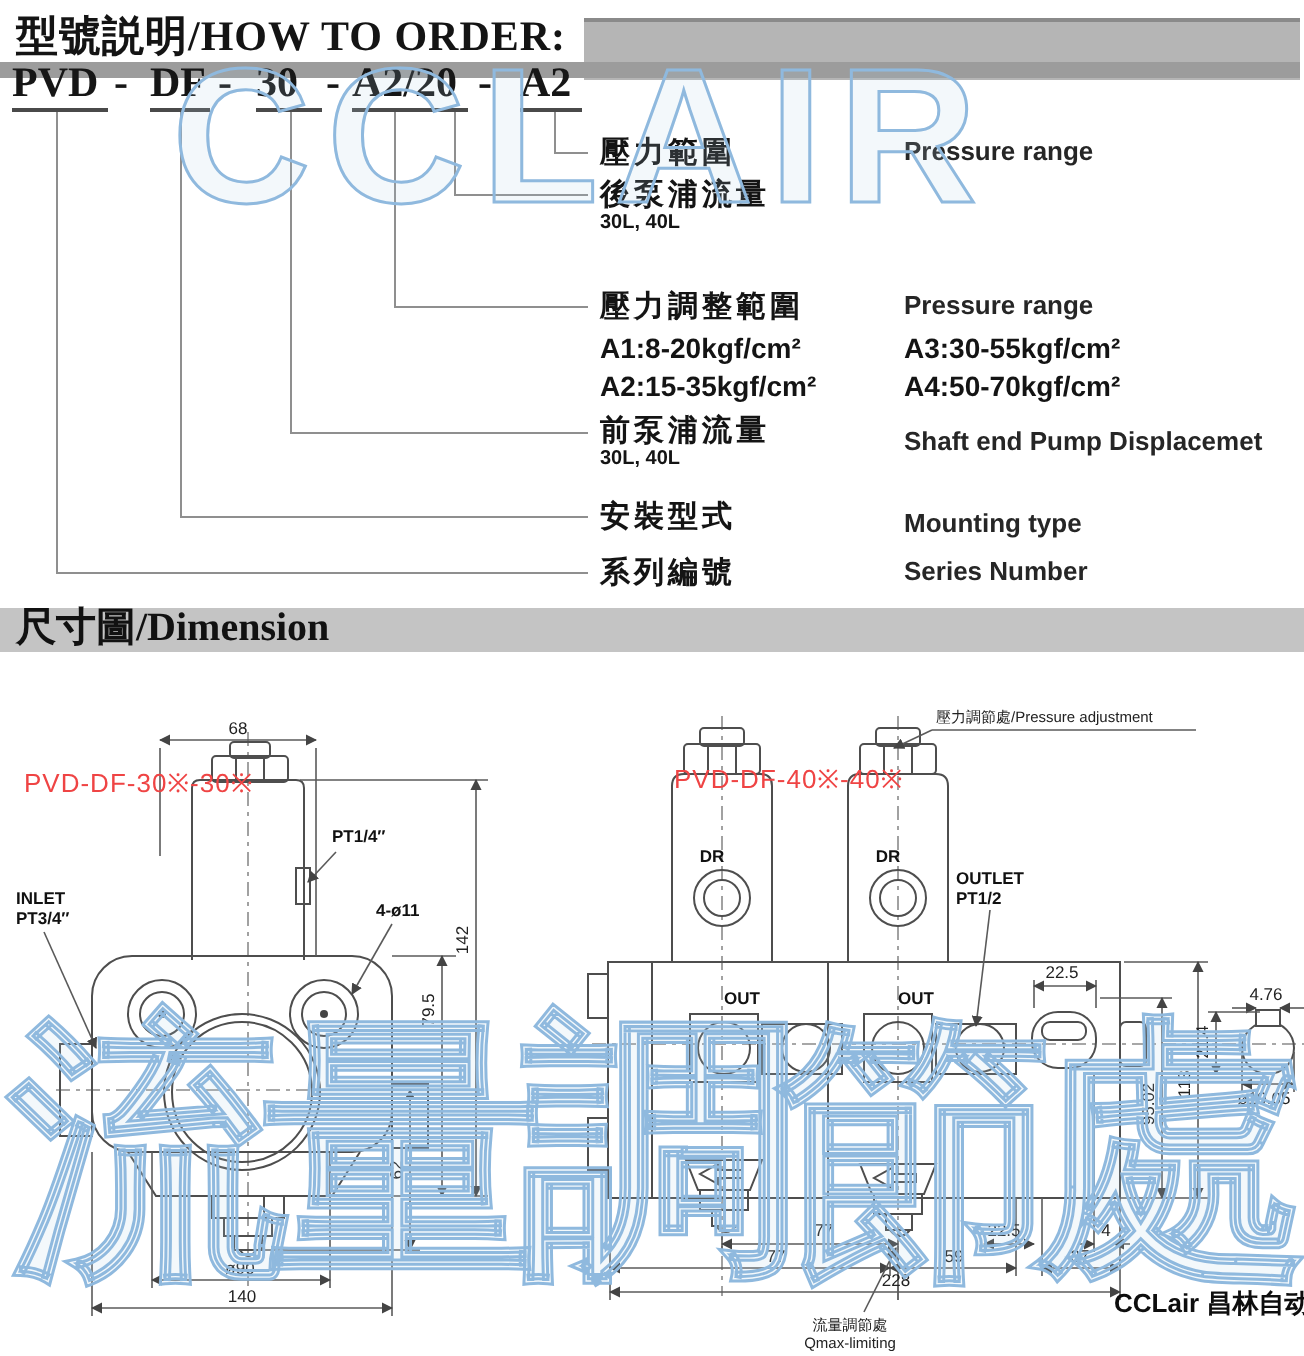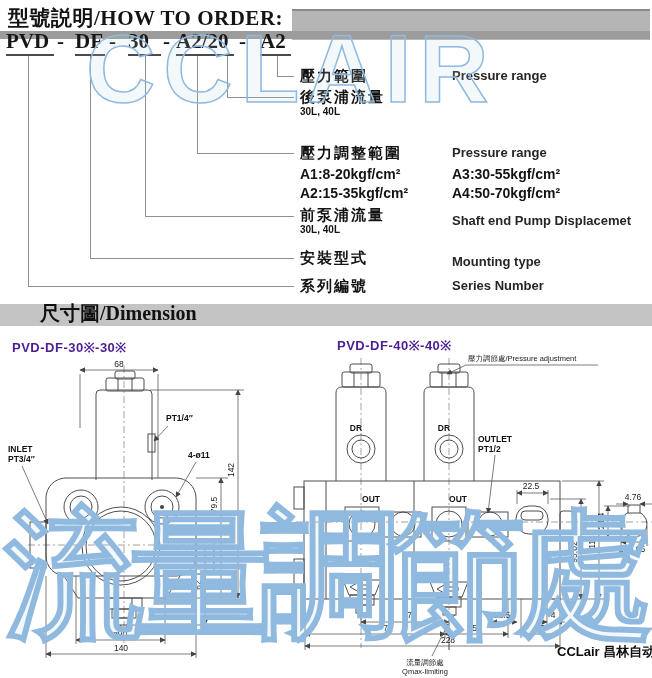--- a/index.html
+++ b/index.html
@@ -22,22 +22,22 @@
   .vline { position:absolute; width:1px; background:#8f8f8f; z-index:1; }
   .hline { position:absolute; height:1px; background:#8f8f8f; z-index:1; }
   .zh   { position:absolute; font-size:15px; font-weight:bold; letter-spacing:2px; color:#141414; z-index:2; }
   .zh2  { position:absolute; font-size:10px; font-weight:bold; color:#141414; z-index:2; }
   .en   { position:absolute; font-size:13px; font-weight:bold; color:#262626; z-index:2; }
   .spec { position:absolute; font-size:14px; font-weight:bold; color:#141414; z-index:2; }
 
   
   .dim-bar   { position:absolute; left:0; right:0; top:304px; height:22px; background:#c4c4c4; z-index:2; }
   .dim-title { position:absolute; left:8px; top:300px; font-family:"Liberation Serif", serif;
-               font-weight:bold; font-size:20px; color:#111; z-index:3;margin-left:32px; }
-  .dwg-title { position:absolute; font-weight:bold; font-size:13px; color:#4c1d95; z-index:3; letter-spacing:0.5px; }
+               font-weight:bold; font-size:20px; color:#111; z-index:3; }
+  .dwg-title { position:absolute; font-weight:normal; font-size:13px; color:#ef4444; z-index:3; letter-spacing:0.5px;margin-top:44px; }
 
   
   .dwg-svg { position:absolute; left:0; top:330px; z-index:2; }
   .ln  { stroke:#4e4e4e; stroke-width:1; fill:none; }
   .lnf { stroke:#4e4e4e; stroke-width:1; fill:#ffffff; }
   .cl  { stroke:#8a8a8a; stroke-width:0.8; fill:none; stroke-dasharray:7 3 2 3; }
   .dim { stroke:#5a5a5a; stroke-width:0.8; fill:none; }
   text.dt  { font-size:8.5px; fill:#222; font-family:"Liberation Sans", sans-serif; }
   text.lbl { font-size:8.5px; fill:#111; font-weight:bold; font-family:"Liberation Sans", sans-serif; }
   text.sm  { font-size:7.5px; fill:#222; font-family:"Liberation Sans", sans-serif; }

